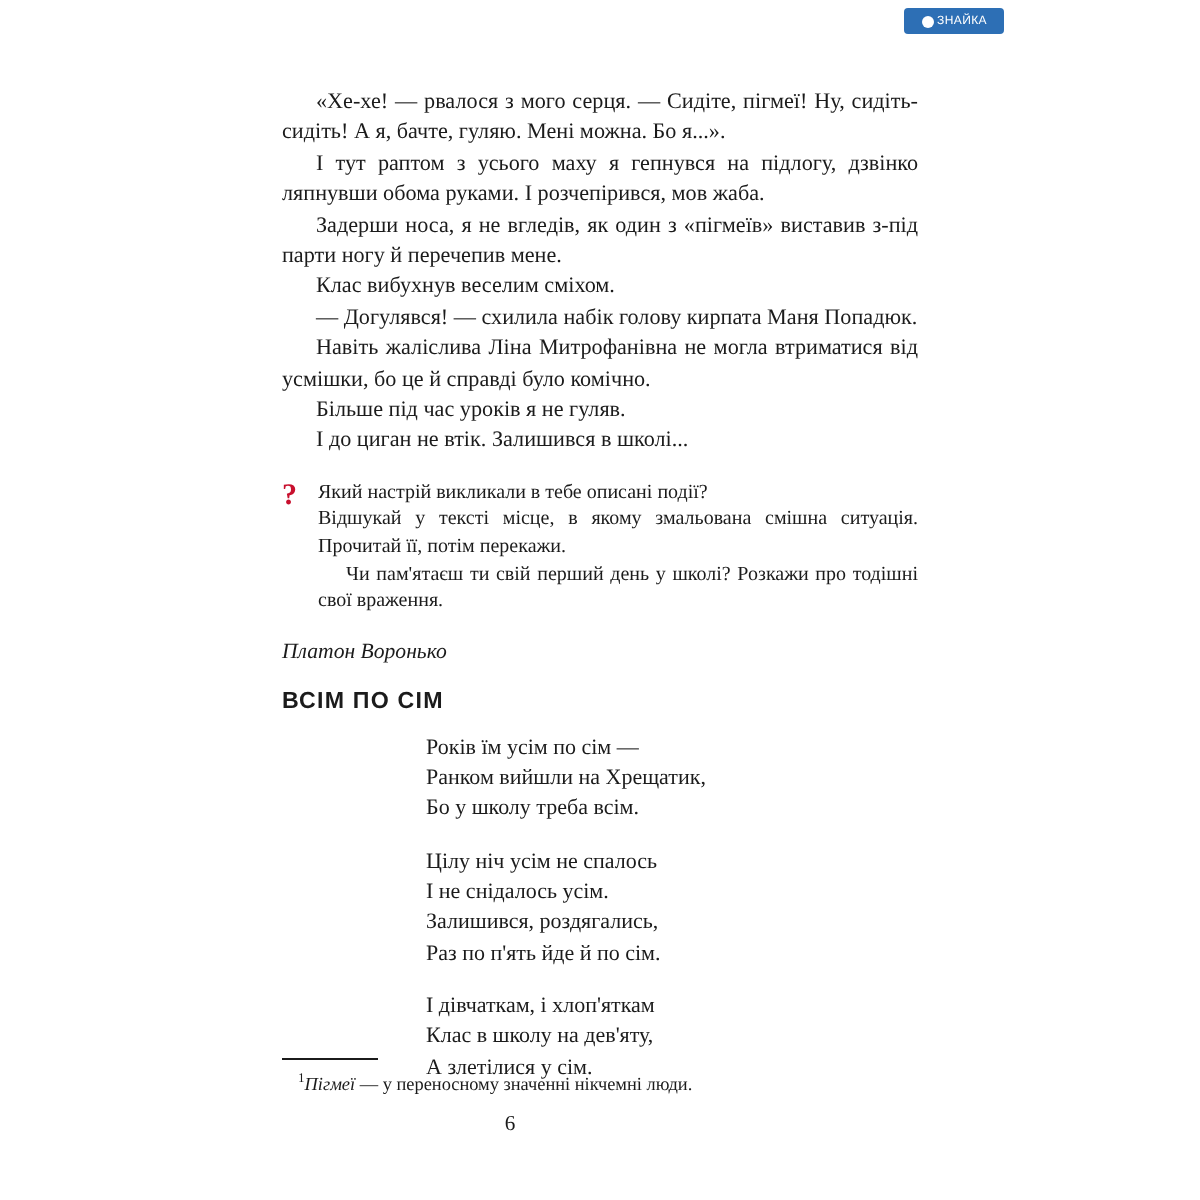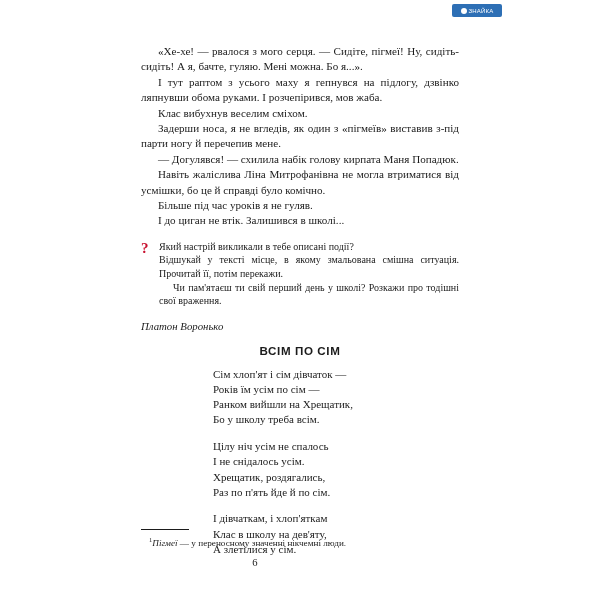--- a/index.html
+++ b/index.html
@@ -96,21 +96,21 @@
   .author-line {
     margin-top: 12px;
     text-align: left;
     font-size: 10.8px;
     font-style: italic;
     padding-right: 2px;
   }
 
   .poem-title {
     margin-top: 12px;
-    text-align: center;
+    text-align: left;
     font-family: "Liberation Sans", sans-serif;
     font-size: 11.6px;
     font-weight: bold;
     letter-spacing: .6px;
   }
 
   .poem {
     margin-top: 10px;
     padding-left: 72px;
   }
@@ -164,49 +164,48 @@
 
   <div class="watermark">
     <span class="wm-dot"></span>
     <span class="wm-text">ЗНАЙКА</span>
   </div>
 
   <div class="content">
 
     <p class="body-par">«Хе-хе! — рвалося з мого серця. — Сидіте, пігмеї! Ну, сидіть-сидіть! А я, бачте, гуляю. Мені можна. Бо я...».</p>
     <p class="body-par">І тут раптом з усього маху я гепнувся на підлогу, дзвінко ляпнувши обома руками. І розчепірився, мов жаба.</p>
+    <p class="body-par">Задерши носа, я не вгледів, як один з «пігмеїв» виставив з-під парти ногу й перечепив мене.</p>
     <p class="body-par">Клас вибухнув веселим сміхом.</p>
-    <p class="body-par">Задерши носа, я не вгледів, як один з «пігмеїв» виставив з-під парти ногу й перечепив мене.</p>
     <p class="body-par">— Догулявся! — схилила набік голову кирпата Маня Попадюк.</p>
     <p class="body-par">Навіть жаліслива Ліна Митрофанівна не могла втриматися від усмішки, бо це й справді було комічно.</p>
     <p class="body-par">Більше під час уроків я не гуляв.</p>
     <p class="body-par">І до циган не втік. Залишився в школі...</p>
 
     <div class="question-block">
       <span class="qmark">?</span>
       <p>Який настрій викликали в тебе описані події?</p>
       <p>Відшукай у тексті місце, в якому змальована смішна ситуація. Прочитай її, потім перекажи.</p>
       <p class="indent">Чи пам'ятаєш ти свій перший день у школі? Розкажи про тодішні свої враження.</p>
     </div>
 
     <div class="author-line">Платон Воронько</div>
 
     <div class="poem-title">ВСІМ ПО СІМ</div>
 
     <div class="poem">
       <div class="stanza">
-        <div class="line">Сім хлоп'ят і сім дівчаток —</div>
         <div class="line">Років їм усім по сім —</div>
         <div class="line">Ранком вийшли на Хрещатик,</div>
         <div class="line">Бо у школу треба всім.</div>
       </div>
       <div class="stanza">
         <div class="line">Цілу ніч усім не спалось</div>
         <div class="line">І не снідалось усім.</div>
-        <div class="line">Хрещатик, роздягались,</div>
+        <div class="line">Залишився, роздягались,</div>
         <div class="line">Раз по п'ять йде й по сім.</div>
       </div>
       <div class="stanza">
         <div class="line">І дівчаткам, і хлоп'яткам</div>
         <div class="line">Клас в школу на дев'яту,</div>
         <div class="line">А злетілися у сім.</div>
       </div>
     </div>
 
   </div>

